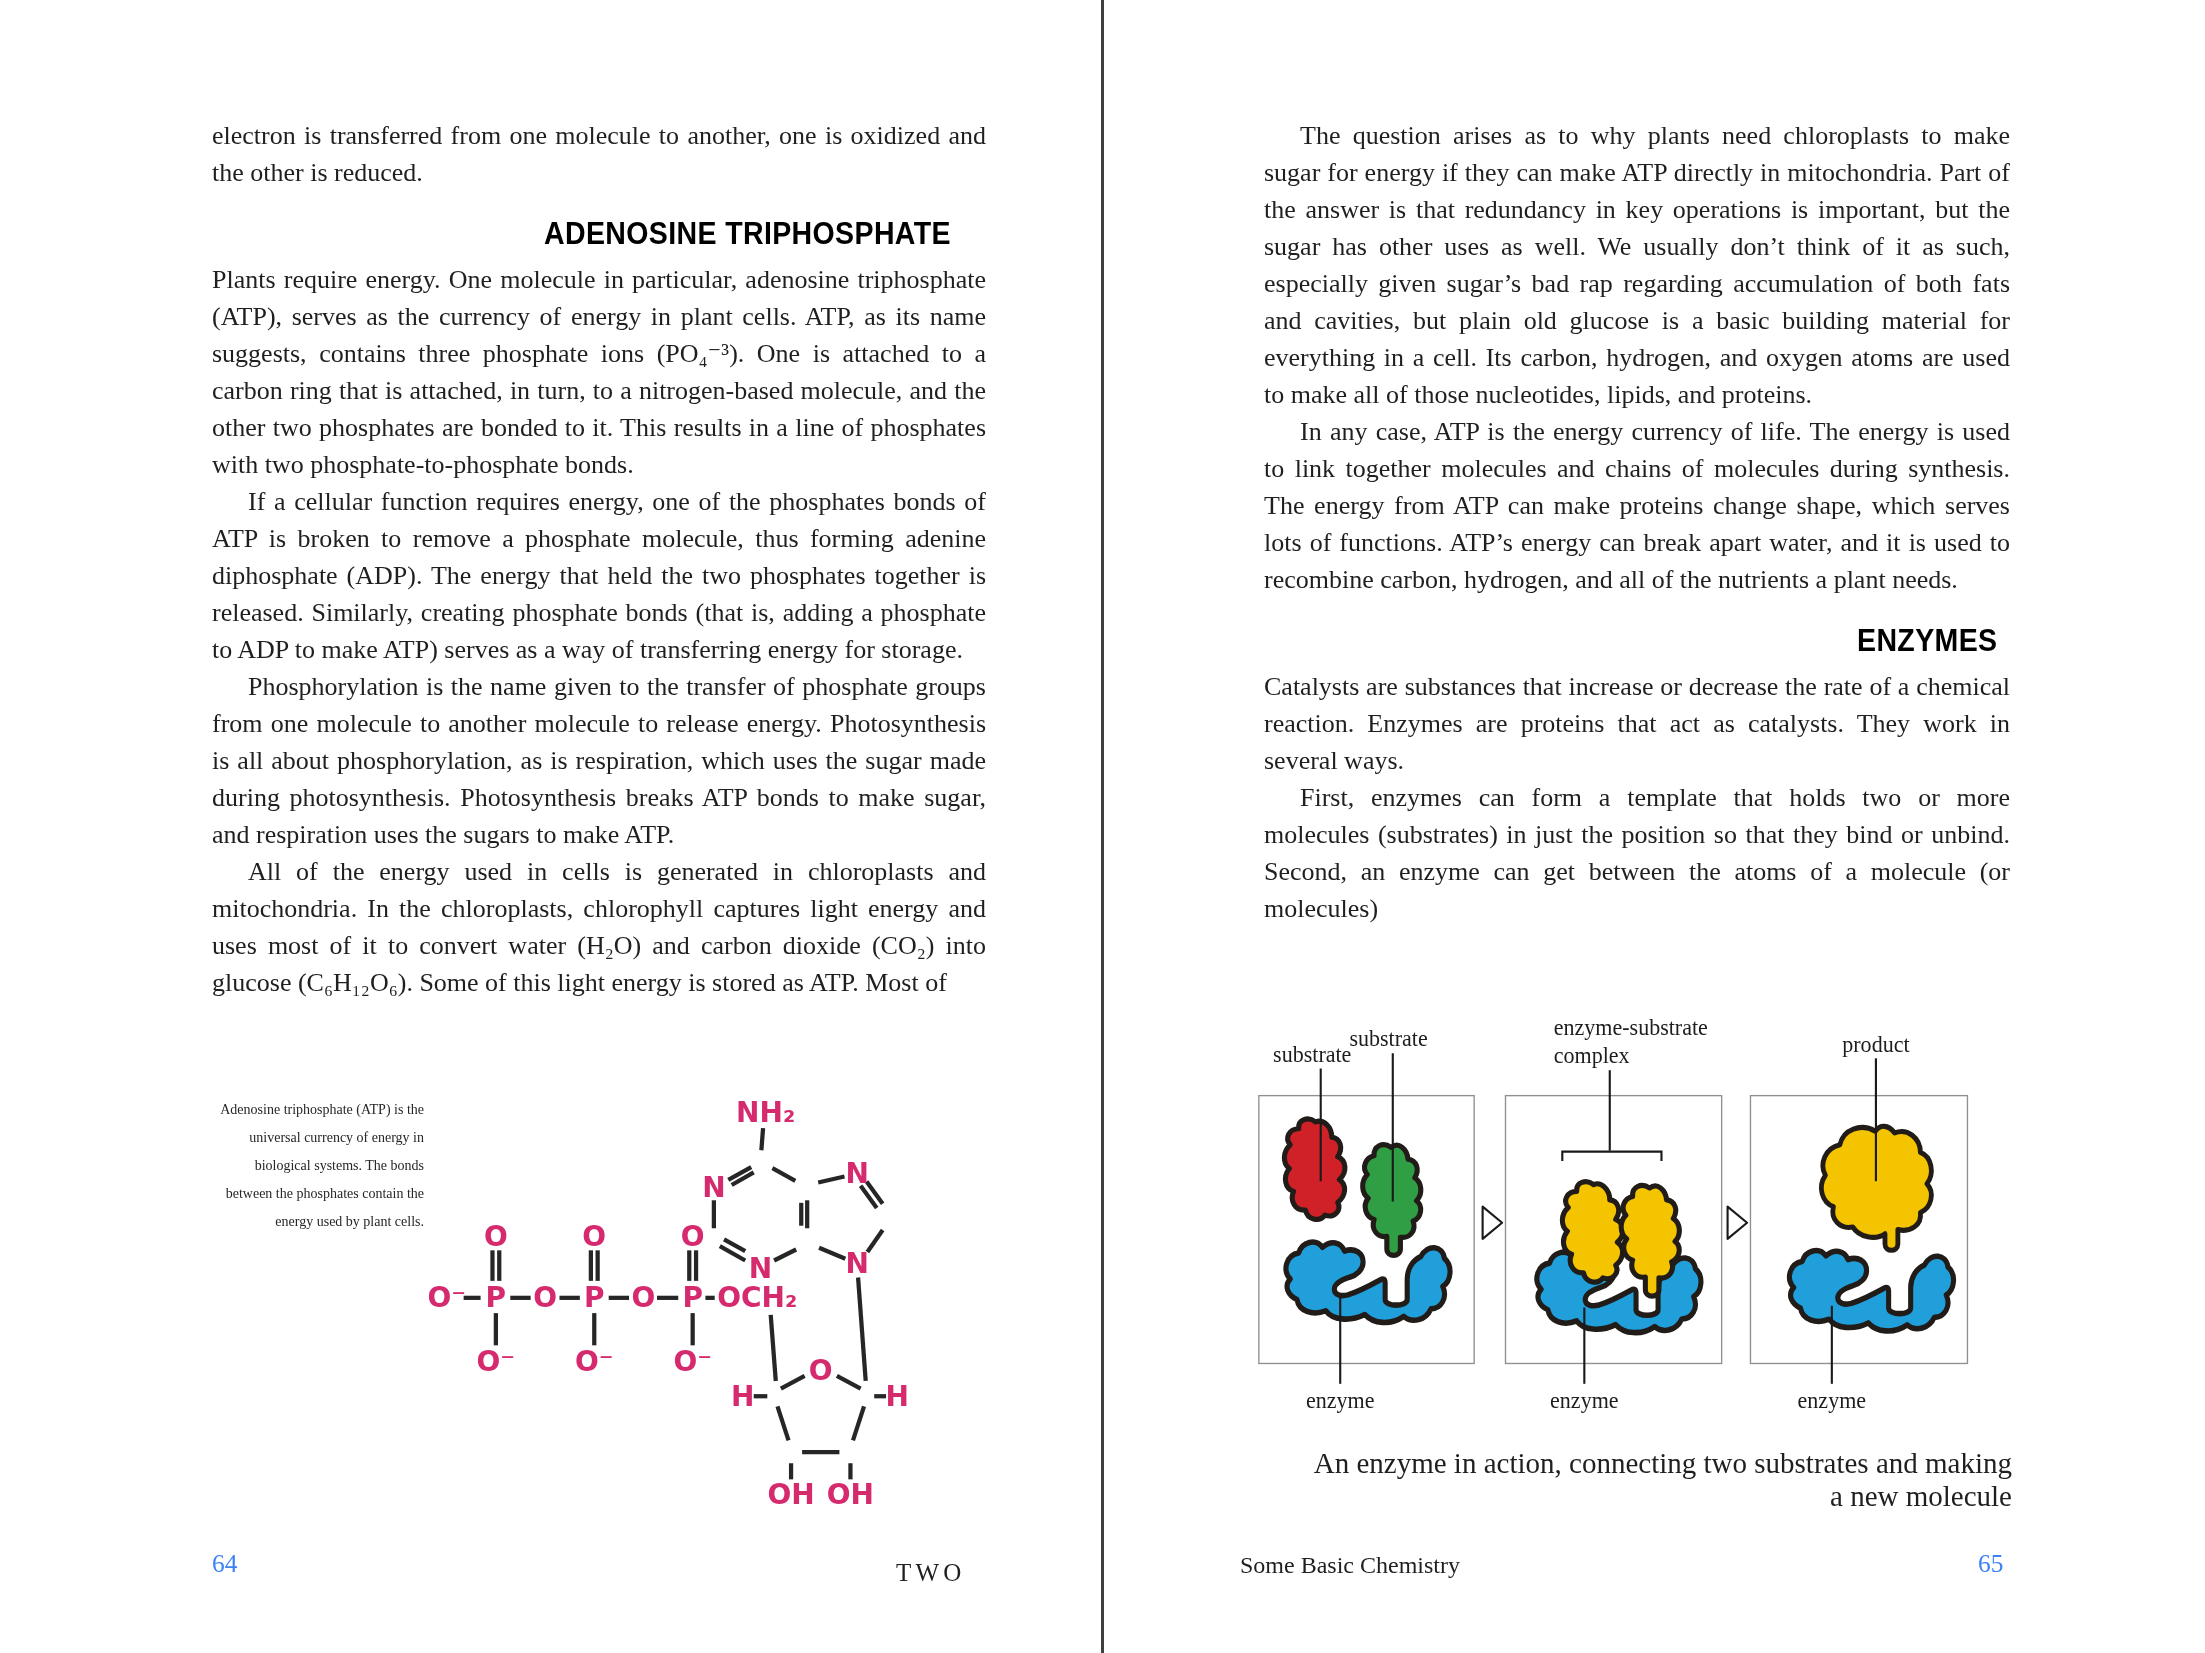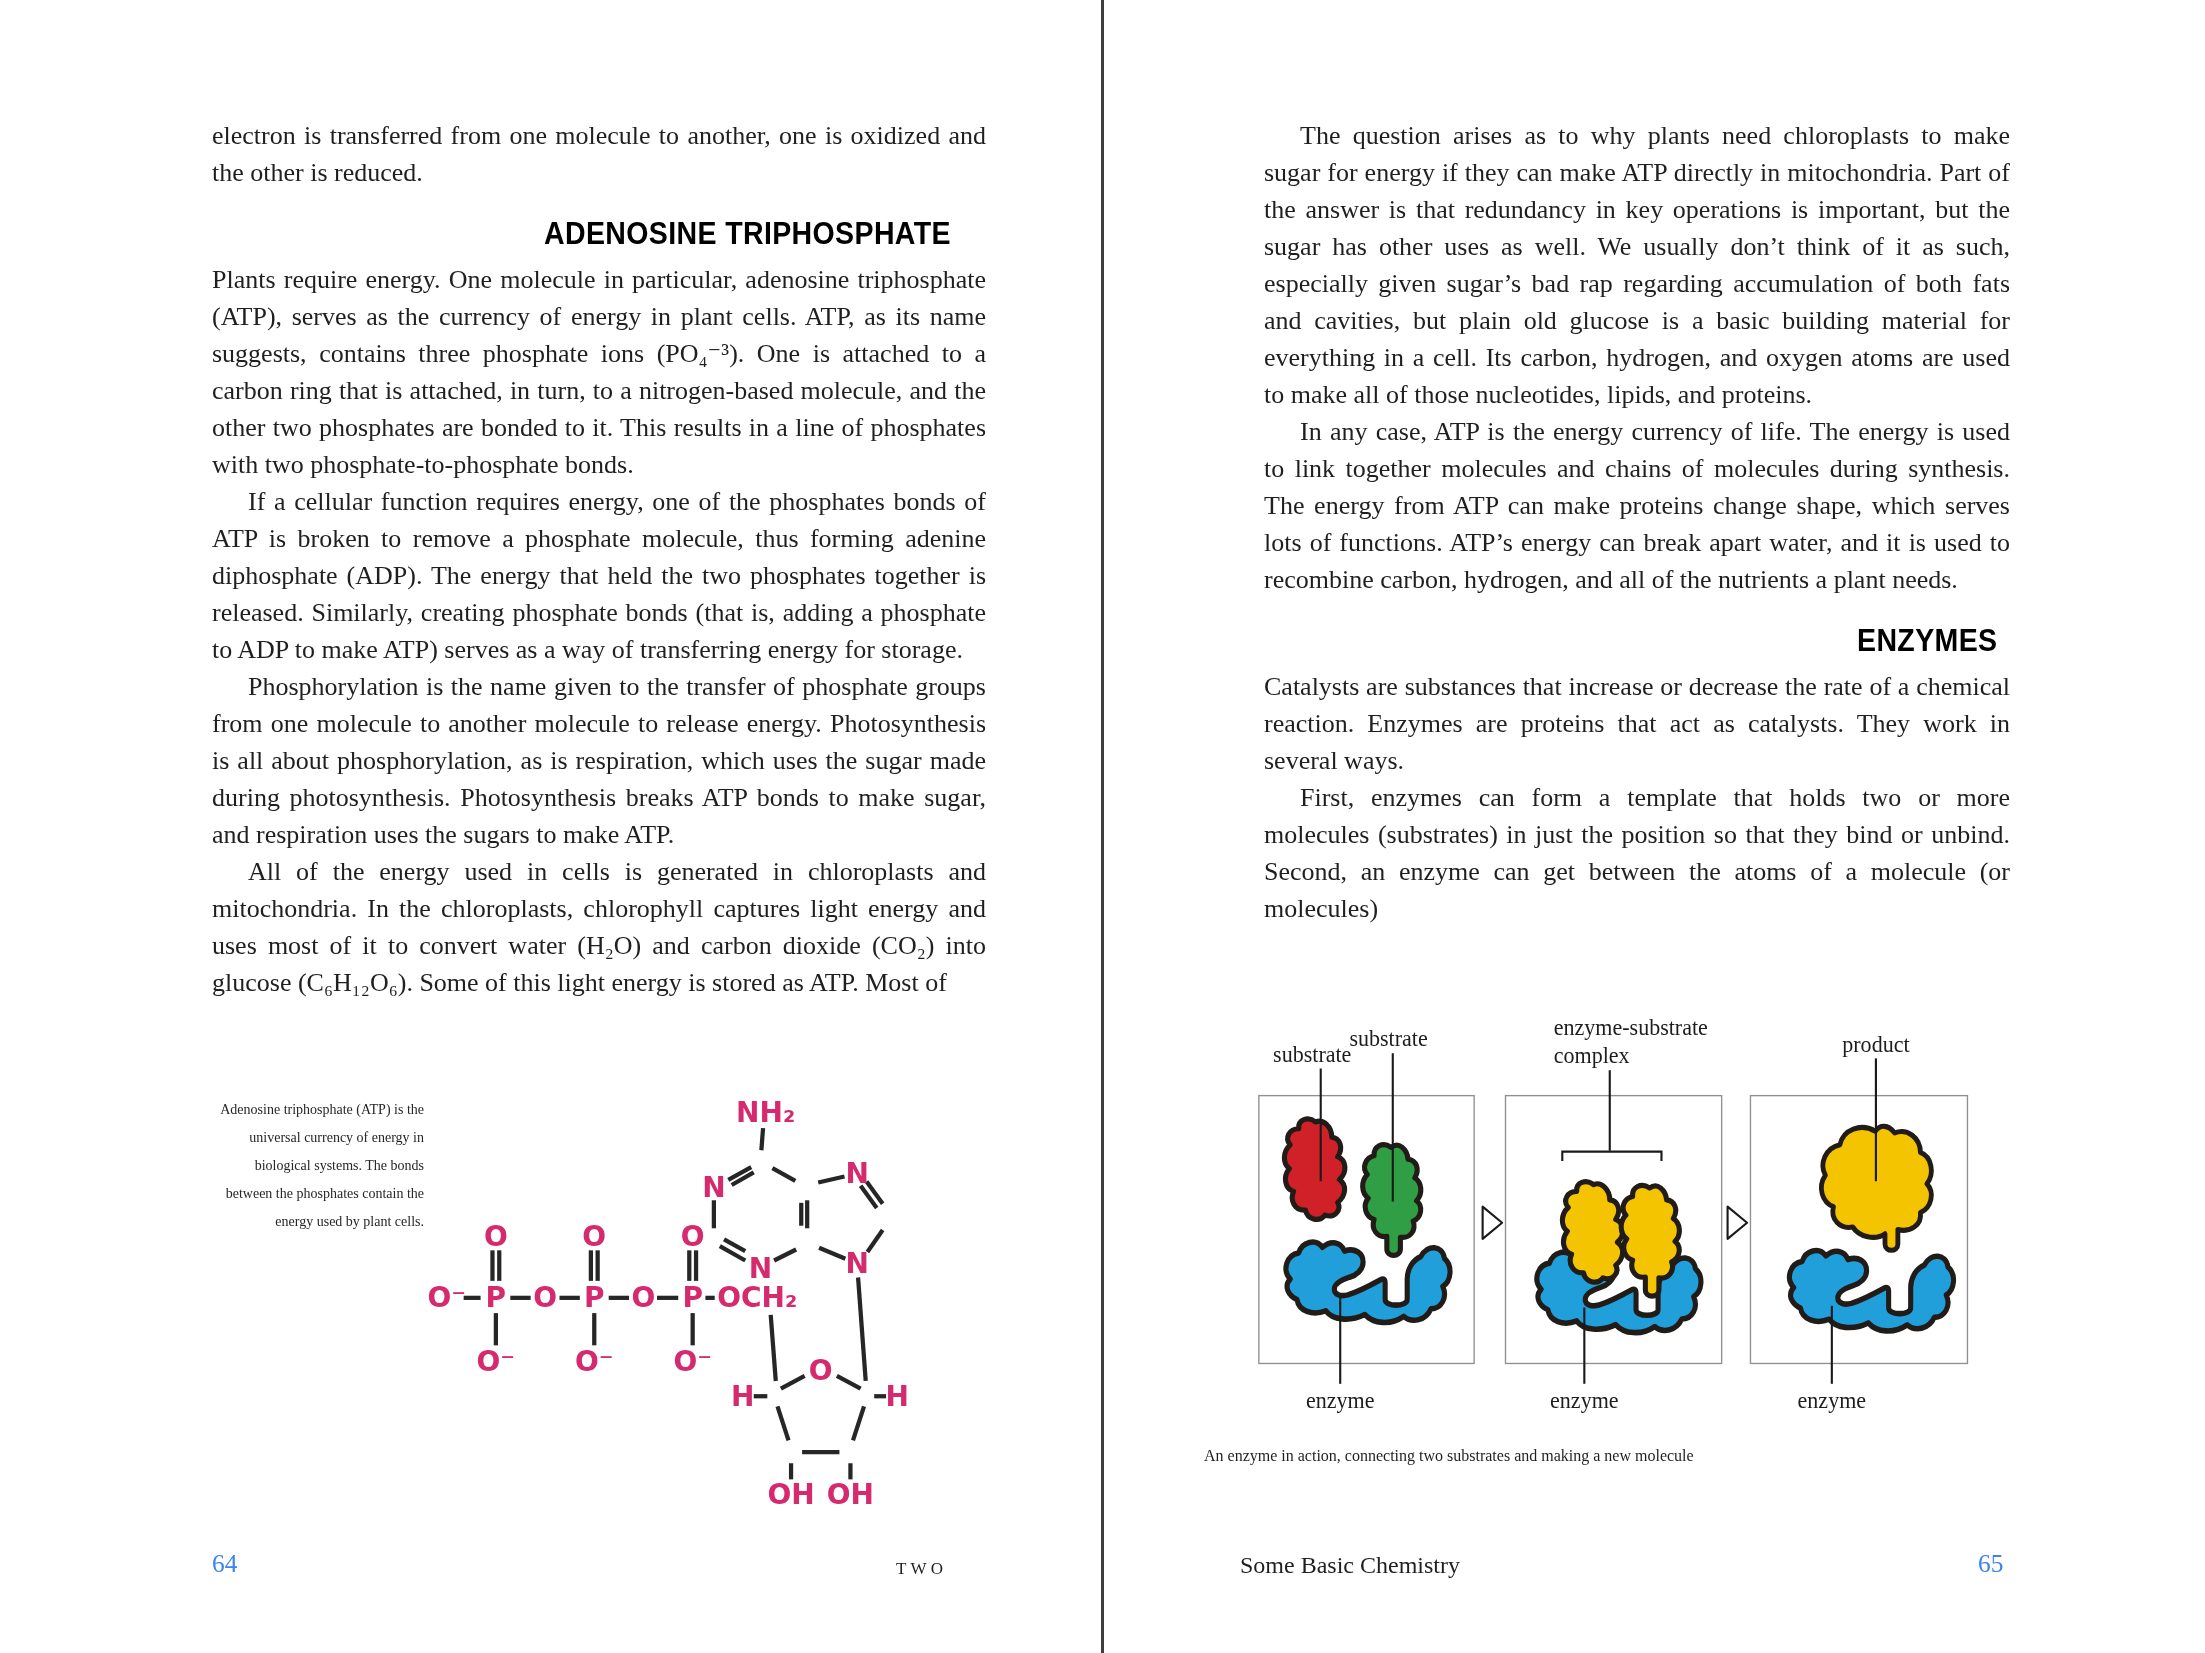--- a/index.html
+++ b/index.html
@@ -15,26 +15,26 @@
           font-weight:bold;font-size:31px;letter-spacing:0.4px;line-height:37px;text-align:right;}
   .section-heading .squeeze{display:inline-block;transform:scaleX(.92);transform-origin:0 50%;}
   .side-caption{position:absolute;left:210px;top:1096px;width:214px;text-align:right;
           font-size:14px;line-height:28px;color:#262626;}
   .atp-svg{position:absolute;left:428px;top:1084px;}
   .atp-svg text{fill:#d62a6f;font-family:"DejaVu Sans","Liberation Sans",sans-serif;
           font-weight:bold;font-size:33px;}
   .atp-svg line{stroke:#262626;stroke-width:5;}
   .enzyme-svg{position:absolute;left:1258px;top:1009px;}
   .enzyme-svg text{fill:#1d1d1d;font-family:"Liberation Serif","DejaVu Serif",serif;font-size:26px;}
-  .diagram-caption{position:absolute;left:1204px;top:1447px;width:712px;text-align:left;
-          font-size:16px;color:#1f1f1f;}
+  .diagram-caption{position:absolute;left:1300px;top:1447px;width:712px;text-align:right;
+          font-size:29px;color:#1f1f1f;}
   .folio{position:absolute;font-size:25.4px;color:#3b82f6;}
   .folio-64{left:212px;top:1549px;}
   .folio-65{left:1978px;top:1549px;}
-  .running-head-left{position:absolute;left:896px;top:1559px;font-size:17px;letter-spacing:4.2px;color:#1f1f1f;}
+  .running-head-left{position:absolute;left:896px;top:1559px;font-size:25px;letter-spacing:4.2px;color:#1f1f1f;}
   .running-head-right{position:absolute;left:1240px;top:1552px;font-size:24px;color:#1f1f1f;}
 </style>
 </head>
 <body>
 
 <div class="spread">
   <div class="gutter"></div>
 
   <div class="text-col col-left">
     <p>electron is transferred from one molecule to another, one is oxidized and the other is reduced.</p>

